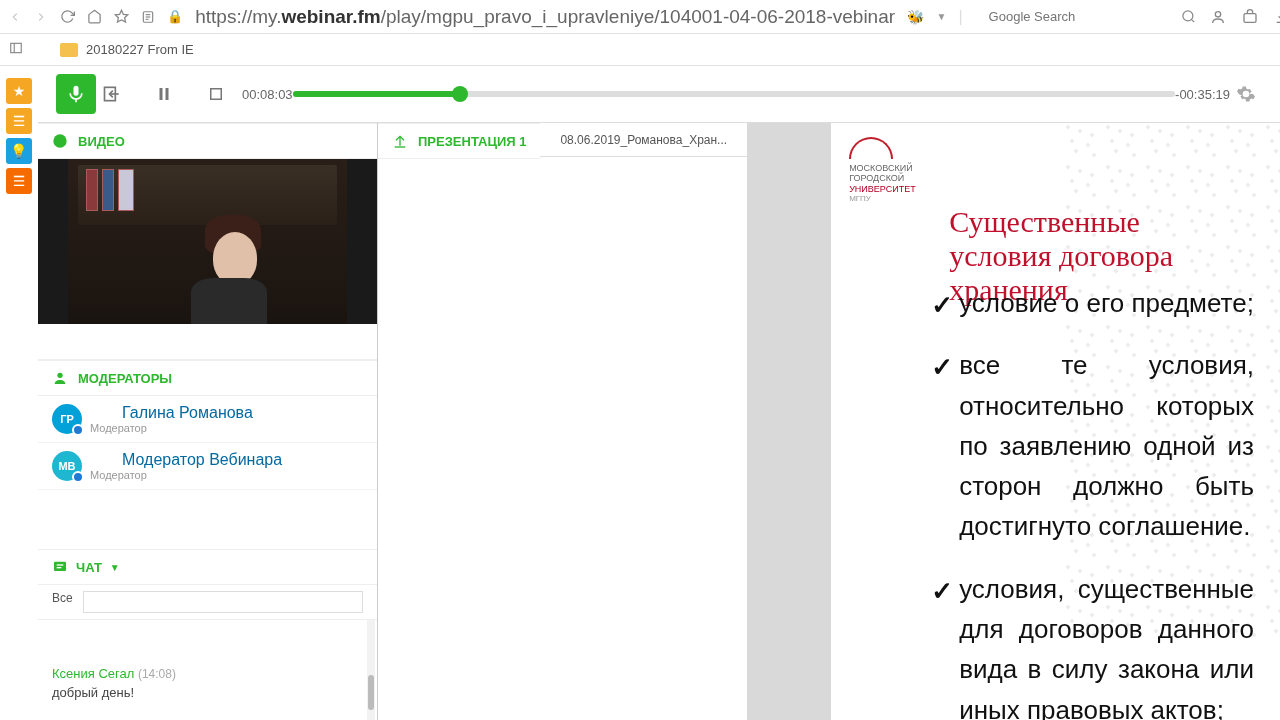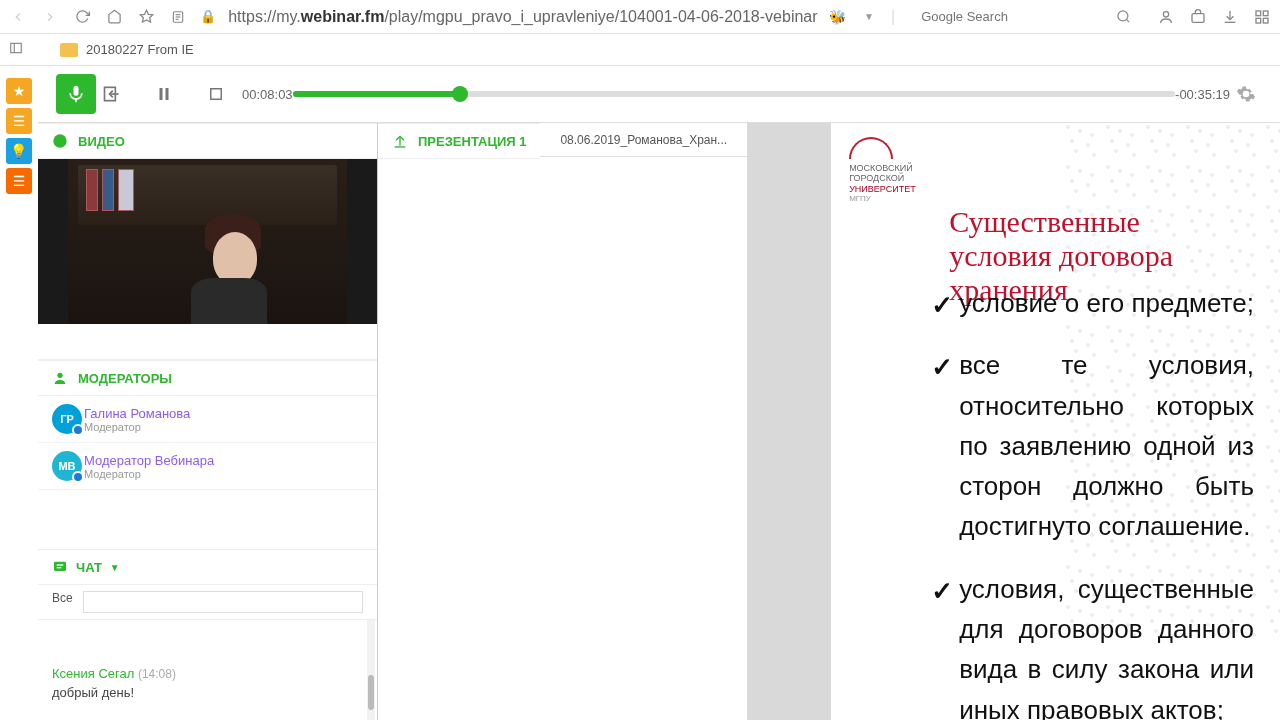--- a/index.html
+++ b/index.html
@@ -3,21 +3,21 @@
 <meta charset="utf-8">
 <style>
 * { margin:0; padding:0; box-sizing:border-box; font-family:Arial,sans-serif; }
 body { width:1280px; height:720px; overflow:hidden; background:#fff; }
 
 
 .browser-bar { height:34px; display:flex; align-items:center; padding:0 8px; gap:12px; border-bottom:1px solid #e0e0e0; }
 .browser-bar .nav-icon { width:20px; height:20px; display:flex; align-items:center; justify-content:center; color:#888; cursor:pointer; }
 .browser-bar .nav-icon.disabled { color:#ccc; }
 .lock { color:#5a5; font-size:13px; }
-.url-text { font-size:16px; color:#666; flex:0 0 auto; }
+.url-text { font-size:19px; color:#666; flex:0 0 auto; }
 .url-text b { color:#333; font-weight:bold; }
 .bee { font-size:14px; }
 .search-box { flex:0 0 180px; border:none; padding:4px; font-size:13px; color:#4c1d95; background:transparent; margin-left:10px; }
 .right-icons { display:flex; gap:12px; margin-left:auto; }
 
 
 .bookmarks-bar { height:32px; display:flex; align-items:center; padding:0 8px; gap:8px; border-bottom:1px solid #e0e0e0; font-size:13px; color:#555; }
 .bookmarks-bar .panel-icon { color:#888; }
 .folder-icon { width:18px; height:14px; background:#f4c04e; border-radius:2px; margin-left:28px; }
 
@@ -55,24 +55,24 @@
 .video-box { height:165px; background:#1a1a1a; display:flex; align-items:stretch; }
 .video-frame { flex:1; background:linear-gradient(#2a1f18,#1a1410); position:relative; margin:0 30px; }
 .video-shelf { position:absolute; top:6px; left:10px; right:10px; height:60px; background:linear-gradient(#3a2f25,#2a2018); border-radius:2px; }
 .video-book { position:absolute; background:#8a3a3a; border:1px solid #aa5a5a; }
 .video-head { position:absolute; left:52%; top:44%; width:44px; height:52px; background:#e0c0a8; border-radius:50% 50% 45% 45%; }
 .video-hair { position:absolute; left:49%; top:34%; width:56px; height:38px; background:#3a2018; border-radius:40% 40% 20% 20%; }
 .video-body { position:absolute; left:44%; top:72%; width:76px; height:46px; background:#2a2a2a; border-radius:30% 30% 0 0; }
 .video-gap { height:36px; border-bottom:1px solid #eee; }
 
 
-.mod-item { display:flex; align-items:center; gap:2px; padding:8px 14px; border-bottom:1px solid #f2f2f2; }
+.mod-item { display:flex; align-items:flex-end; gap:8px; padding:8px 14px; border-bottom:1px solid #f2f2f2; }
 .avatar { width:30px; height:30px; border-radius:50%; background:#00a0d8; color:#fff; font-size:11px; font-weight:bold; display:flex; align-items:center; justify-content:center; position:relative; }
 .avatar .badge { position:absolute; right:-2px; bottom:-2px; width:12px; height:12px; border-radius:50%; background:#1d7ad6; border:2px solid #fff; }
-.mod-name { font-size:13px; color:#8b5cf6; }
+.mod-name { font-size:16px; color:#0369a1;margin-left:32px; }
 .mod-role { font-size:11px; color:#999; }
 .mod-spacer { flex:1; }
 
 
 .chat-header { display:flex; align-items:center; gap:8px; }
 .chat-caret { color:#2eb82e; font-size:10px; }
 .chat-filter { padding:6px 14px; font-size:12px; color:#555; display:flex; gap:10px; border-bottom:1px solid #eee; }
 .chat-input-box { flex:1; border:1px solid #ddd; height:22px; }
 .chat-body { flex:1; padding:20px 14px; position:relative; font-size:13px; }
 .chat-user { color:#2eb82e; }

